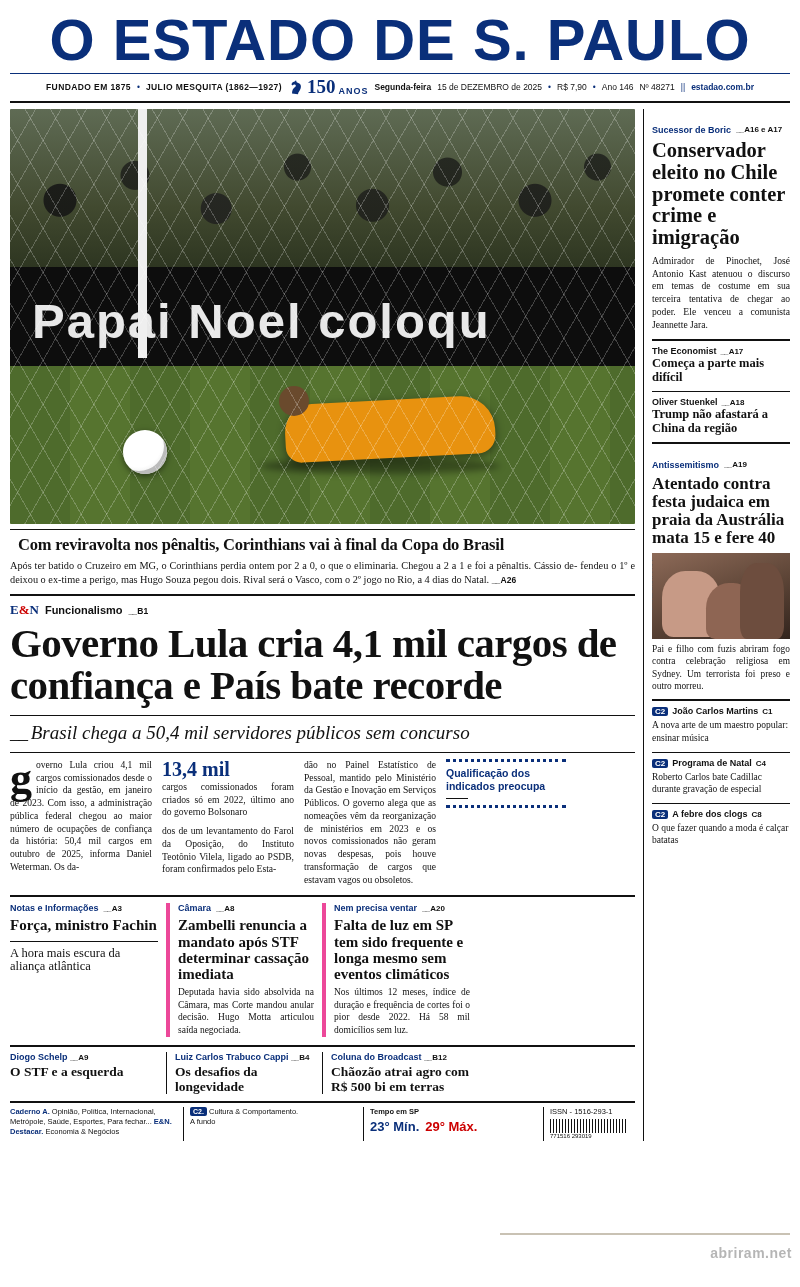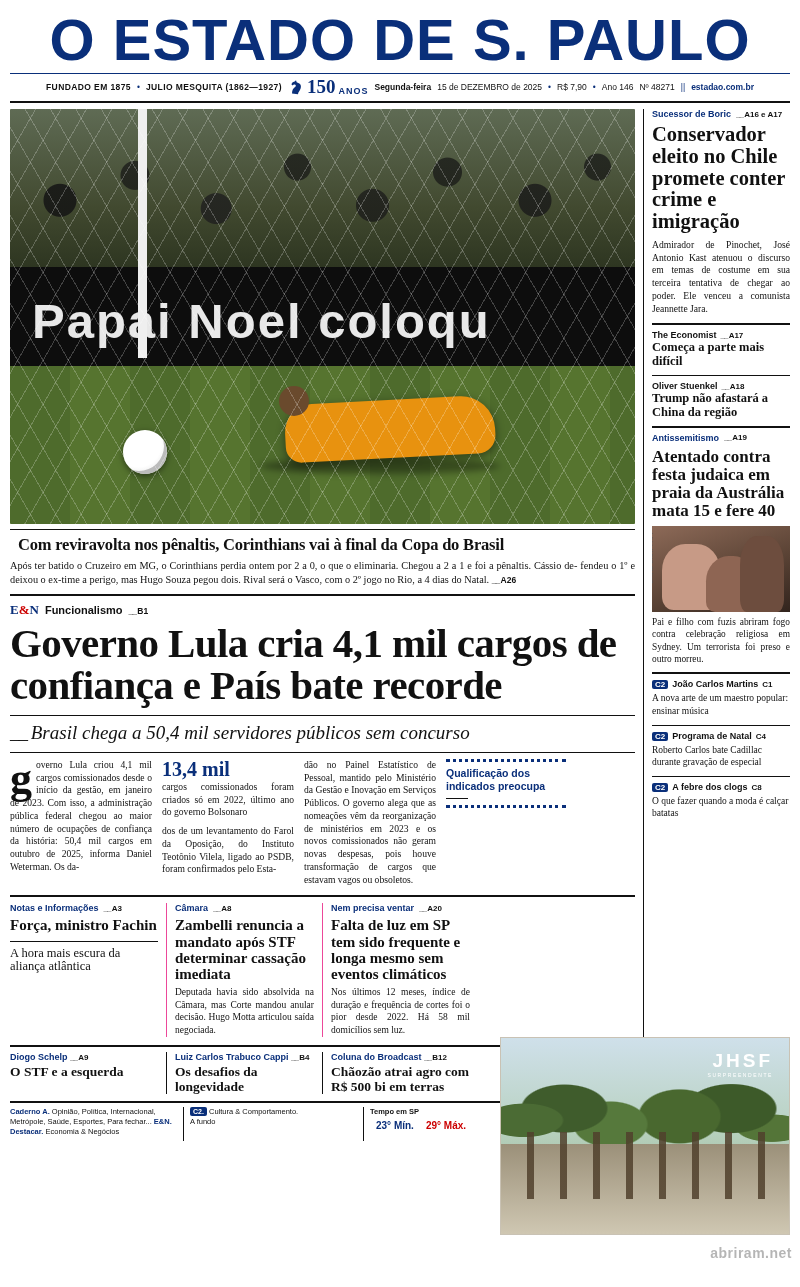--- a/index.html
+++ b/index.html
@@ -133,21 +133,21 @@
   .bignum { color:#0a2f7a; font-weight:bold; font-size:20px; font-family:"Liberation Serif", serif; line-height:1; }
   .boxcol { width:120px; }
   .dotline { border-top:3px dotted #0a2f7a; height:0; margin-bottom:5px; }
   .boxtitle { color:#0a2f7a; font-family:"Liberation Sans", sans-serif; font-weight:bold; font-size:10.5px; line-height:1.2; }
   .boxrule { border-top:1px solid #111; width:22px; margin:6px 0; }
   .boxtext { font-size:9.6px; line-height:1.33; text-align:justify; }
 
   
   .lower { display:flex; gap:8px; margin-top:9px; border-top:2px solid #111; padding-top:6px; }
   .lcol { width:148px; }
-  .lcol.divider { border-left:1px solid #ec4899; padding-left:8px; }
+  .lcol.divider { border-left:4px solid #ec4899; padding-left:8px; }
   .lkicker { display:flex; align-items:baseline; gap:5px; color:#0a2f7a;
     font-family:"Liberation Sans", sans-serif; font-weight:bold; font-size:9px; }
   .lkicker .lref { color:#111; font-size:8px; }
   .lkicker .lref:before { content:"__ "; letter-spacing:-1px; }
   .lhead { font-family:"Liberation Serif", serif; font-weight:bold; font-size:15px; line-height:1.08; margin:4px 0 4px 0; }
   .lhead.small { font-size:12.5px; font-weight:normal; }
   .ltext { font-size:9.5px; line-height:1.33; text-align:justify; }
   .lsep { border-top:1px solid #111; margin:7px 0 5px 0; }
 
   
@@ -186,27 +186,27 @@
 
   
   .footer { display:flex; align-items:stretch; gap:6px; border-top:2px solid #111; margin-top:7px; padding-top:4px; font-size:7.5px;
     font-family:"Liberation Sans", sans-serif; }
   .fbox { flex:1; line-height:1.3; }
   .fbox.bord { border-left:1px solid #111; padding-left:6px; }
   .cad { color:#0a2f7a; font-weight:bold; }
   .c2 { display:inline-block; background:#0a2f7a; color:#fff; font-weight:bold; font-size:7px; padding:0 3px; border-radius:2px; }
   .weather-title { font-weight:bold; }
   .temps { display:flex; gap:6px; align-items:center; margin-top:2px; }
-  .temps .t { font-weight:bold; font-size:10px;margin-left:6px; }
+  .temps .t { font-weight:bold; font-size:13px; }
   .barcode { height:14px; width:78px;
     background:repeating-linear-gradient(90deg,#111 0 1px, #fff 1px 3px, #111 3px 4px, #fff 4px 6px); margin-top:2px; }
 
   
-  .rail-kicker { display:flex; align-items:center; gap:5px; font-family:"Liberation Sans", sans-serif;
-    font-weight:bold; font-size:9px; color:#0a2f7a; }
+  .rail-kicker { display:flex; align-items:flex-start; gap:5px; font-family:"Liberation Sans", sans-serif;
+    font-weight:bold; font-size:9px; color:#0a2f7a;margin-top:16px; }
   .rail-kicker .rref { color:#111; font-size:8px; }
   .rail-kicker .rref:before { content:"__ "; letter-spacing:-1px; }
   .rail-head { font-family:"Liberation Serif", serif; font-weight:bold; font-size:20.5px; line-height:1.06; margin:5px 0 6px 0; }
   .rail-text { font-size:9.6px; line-height:1.34; text-align:justify; }
   .rail-rule { border-top:1px solid #111; margin:7px 0 5px 0; }
   .rail-rule.thick { border-top:2px solid #111; }
   .rail-item-head { font-family:"Liberation Serif", serif; font-weight:bold; font-size:12.5px; line-height:1.12; }
   .rail-item-k { display:flex; align-items:baseline; gap:4px; font-family:"Liberation Sans", sans-serif; font-weight:bold; font-size:9px; }
   .rail-item-k .rref { font-size:8px; font-weight:bold; }
   .rail-item-k .rref:before { content:"__ "; letter-spacing:-1px; }
@@ -454,25 +454,16 @@
       <div class="rail-mini-k" style="margin-top:0;">
         <span class="c2chip">C2</span>
         <span>A febre dos clogs</span>
         <span class="rref" style="font-size:8px;">C8</span>
       </div>
       <div class="rail-line">O que fazer quando a moda é calçar batatas</div>
     </div>
   </div>
 
   <div class="ad" style="position:absolute; right:10px; bottom:52px;">
-    <div class="ad-photo">
-      <div class="trees"></div>
-      <div class="road"></div>
-      <div class="trunks"></div>
-      <div class="ad-logo">
-        <div class="jh">JHSF</div>
-        <div class="tag">SURPREENDENTE</div>
-      </div>
-    </div>
   </div>
 
   <div class="watermark">abriram.net</div>
 </div>
 
 </body></html>

